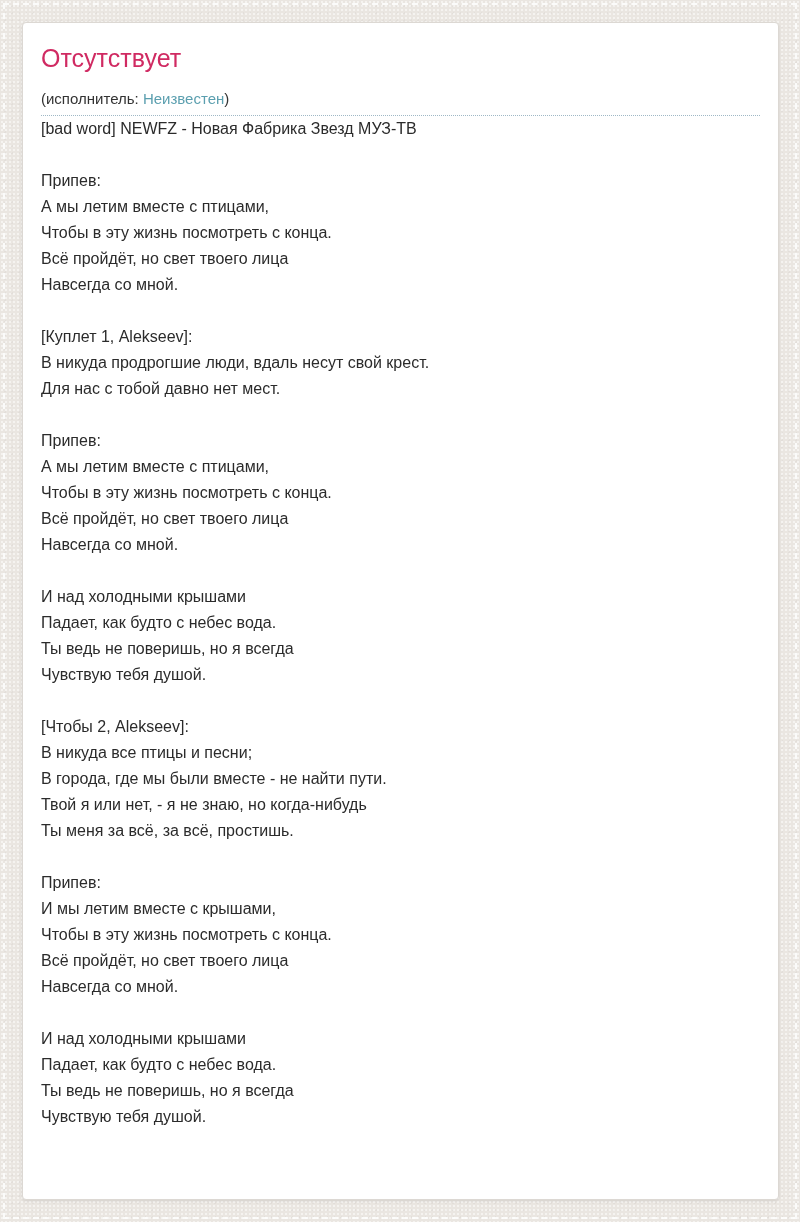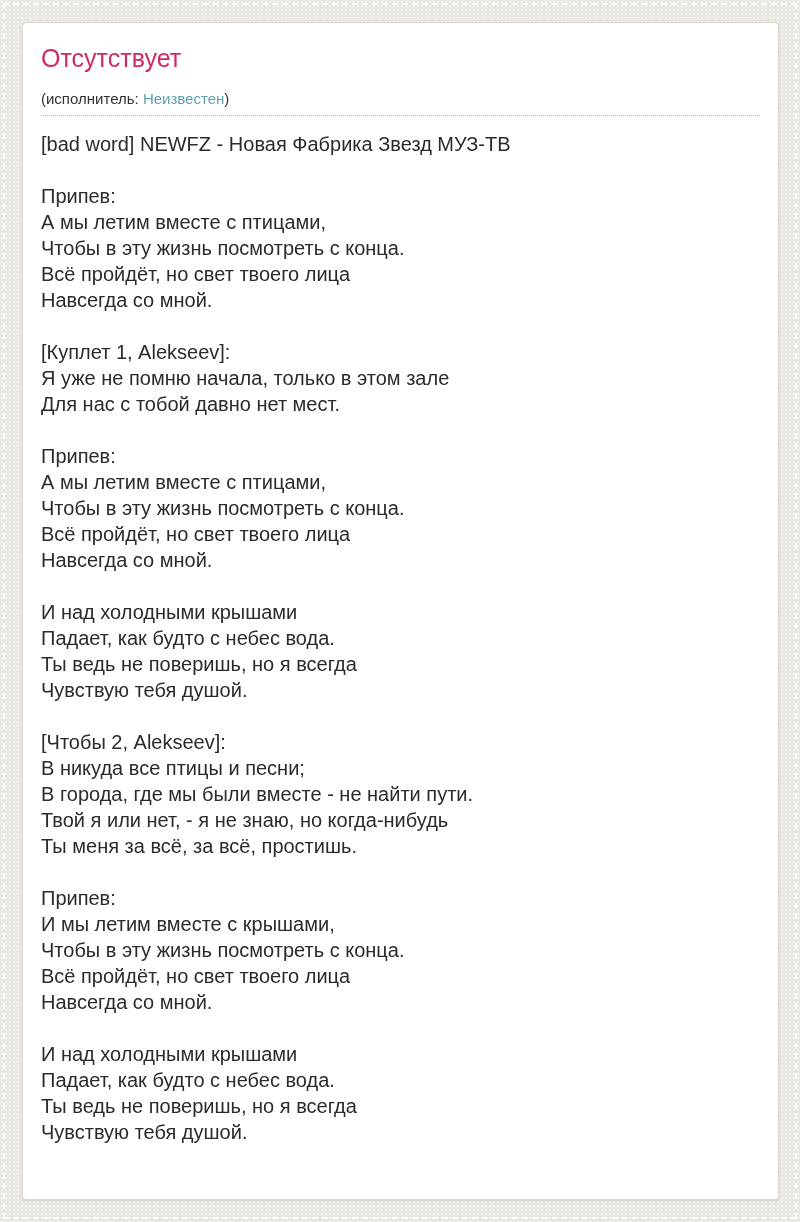--- a/index.html
+++ b/index.html
@@ -57,22 +57,21 @@
     color: #333333;
     padding-bottom: 7px;
     border-bottom: 1px dotted var(--separator);
   }
   .artist-line a {
     color: var(--artist-link);
     text-decoration: none;
     cursor: pointer;
   }
   .lyrics {
-    margin-top: 15px;
-    font-size: 20px;
+    font-size: 16px;
     line-height: 26px;
     color: var(--body-text);
   }
   .stanza { margin-bottom: 26px; }
   .stanza:last-child { margin-bottom: 0; }
 </style>
 </head>
 <body>
 
 <div class="stitch-frame"></div>
@@ -91,21 +90,21 @@
       </div>
       <div class="stanza">
         <div class="line">Припев:</div>
         <div class="line">А мы летим вместе с птицами,</div>
         <div class="line">Чтобы в эту жизнь посмотреть с конца.</div>
         <div class="line">Всё пройдёт, но свет твоего лица</div>
         <div class="line">Навсегда со мной.</div>
       </div>
       <div class="stanza">
         <div class="line">[Куплет 1, Alekseev]:</div>
-        <div class="line">Я уже не помню начала, только в этом зале</div>
+        <div class="line">В никуда продрогшие люди, вдаль несут свой крест.</div>
         <div class="line">Для нас с тобой давно нет мест.</div>
       </div>
       <div class="stanza">
         <div class="line">Припев:</div>
         <div class="line">А мы летим вместе с птицами,</div>
         <div class="line">Чтобы в эту жизнь посмотреть с конца.</div>
         <div class="line">Всё пройдёт, но свет твоего лица</div>
         <div class="line">Навсегда со мной.</div>
       </div>
       <div class="stanza">

